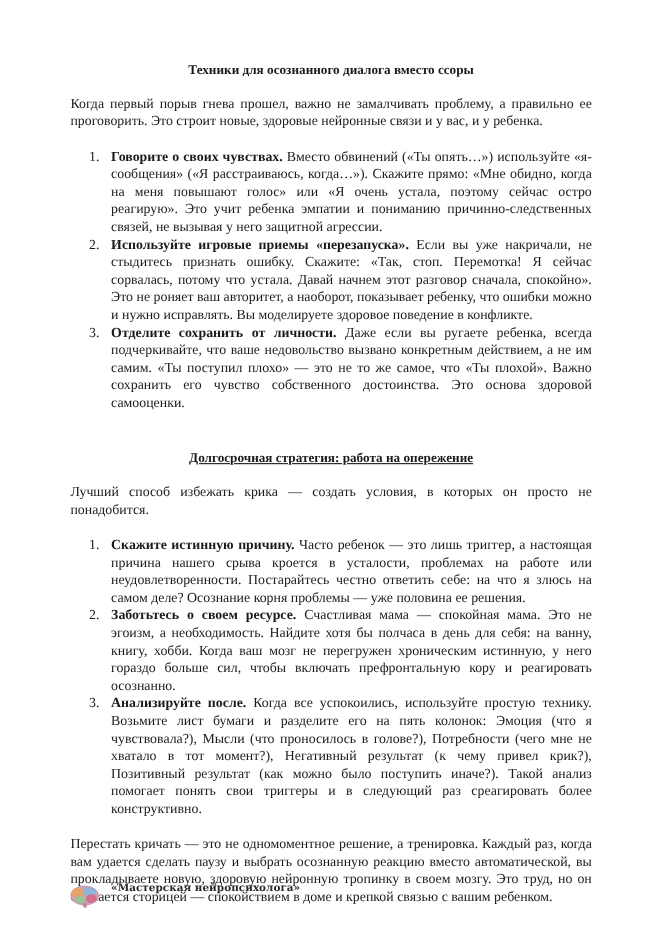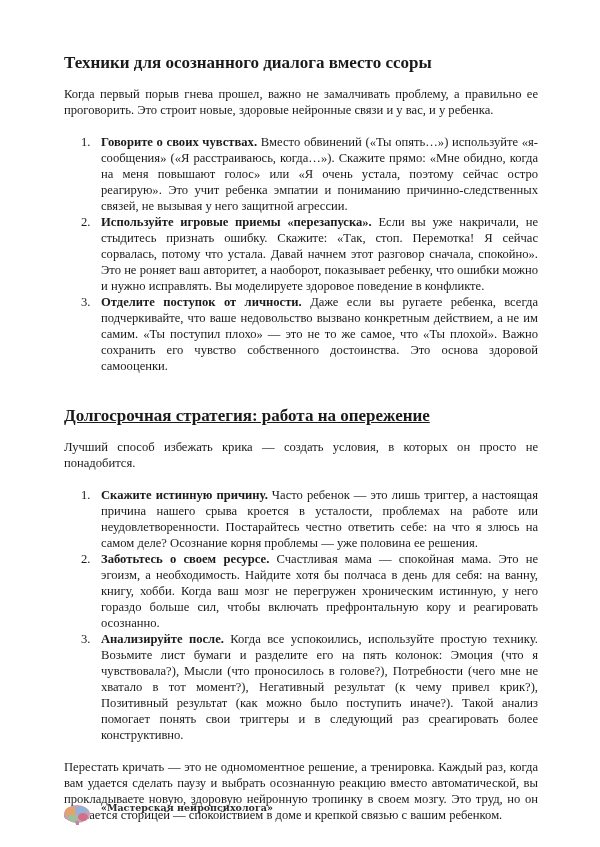--- a/index.html
+++ b/index.html
@@ -5,21 +5,21 @@
   * { box-sizing: border-box; margin: 0; padding: 0; }
   html, body { width: 600px; height: 847px; background: #ffffff; overflow: hidden; }
   body {
     font-family: "Liberation Serif", "DejaVu Serif", serif;
     color: #1a1a1a;
     font-size: 12.6px;
     line-height: 16px;
     position: relative;
   }
   .page { position: absolute; left: 64px; top: 55px; width: 474px; }
-  .h { font-weight: bold; font-size: 17px; margin-bottom: 15px; }
+  .h { font-weight: bold; font-size: 12px; margin-bottom: 15px; text-align: center; }
   .p { text-align: justify; margin-bottom: 16px; }
   ol { list-style: none; margin: 0 0 16px 0; }
   ol li { position: relative; padding-left: 37px; text-align: justify; }
   ol li .num { position: absolute; left: 17px; top: 0; }
   ol li b { font-weight: bold; }
   .sec2 { margin-top: 34px; text-decoration: underline; }
   .footer { position: absolute; left: 0; top: 800px; width: 600px; height: 30px; padding-left: 28px; }
   .logo { position: absolute; left: 62px; top: 4px; width: 30px; height: 22px; }
   .brand { position: absolute; left: 101px; top: 2px; font-family: "DejaVu Serif", serif; font-size: 9.5px; line-height: 12px; font-weight: bold; color: #2a2a2a; }
   .brand .l2 { padding-left: 2px; }
@@ -27,21 +27,21 @@
 </style>
 </head>
 <body>
 
 <div class="page">
   <div class="h">Техники для осознанного диалога вместо ссоры</div>
   <div class="p">Когда первый порыв гнева прошел, важно не замалчивать проблему, а правильно ее проговорить. Это строит новые, здоровые нейронные связи и у вас, и у ребенка.</div>
   <ol>
     <li><span class="num">1.</span><b>Говорите о своих чувствах.</b><span> Вместо обвинений («Ты опять…») используйте «я-сообщения» («Я расстраиваюсь, когда…»). Скажите прямо: «Мне обидно, когда на меня повышают голос» или «Я очень устала, поэтому сейчас остро реагирую». Это учит ребенка эмпатии и пониманию причинно-следственных связей, не вызывая у него защитной агрессии.</span></li>
     <li><span class="num">2.</span><b>Используйте игровые приемы «перезапуска».</b><span> Если вы уже накричали, не стыдитесь признать ошибку. Скажите: «Так, стоп. Перемотка! Я сейчас сорвалась, потому что устала. Давай начнем этот разговор сначала, спокойно». Это не роняет ваш авторитет, а наоборот, показывает ребенку, что ошибки можно и нужно исправлять. Вы моделируете здоровое поведение в конфликте.</span></li>
-    <li><span class="num">3.</span><b>Отделите поступок от личности.</b><span> Даже если вы ругаете ребенка, всегда подчеркивайте, что ваше недовольство вызвано конкретным действием, а не им самим. «Ты поступил плохо» — это не то же самое, что «Ты плохой». Важно сохранить его чувство собственного достоинства. Это основа здоровой самооценки.</span></li>
+    <li><span class="num">3.</span><b>Отделите сохранить от личности.</b><span> Даже если вы ругаете ребенка, всегда подчеркивайте, что ваше недовольство вызвано конкретным действием, а не им самим. «Ты поступил плохо» — это не то же самое, что «Ты плохой». Важно сохранить его чувство собственного достоинства. Это основа здоровой самооценки.</span></li>
   </ol>
 
   <div class="h sec2">Долгосрочная стратегия: работа на опережение</div>
   <div class="p">Лучший способ избежать крика — создать условия, в которых он просто не понадобится.</div>
   <ol>
     <li><span class="num">1.</span><b>Скажите истинную причину.</b><span> Часто ребенок — это лишь триггер, а настоящая причина нашего срыва кроется в усталости, проблемах на работе или неудовлетворенности. Постарайтесь честно ответить себе: на что я злюсь на самом деле? Осознание корня проблемы — уже половина ее решения.</span></li>
     <li><span class="num">2.</span><b>Заботьтесь о своем ресурсе.</b><span> Счастливая мама — спокойная мама. Это не эгоизм, а необходимость. Найдите хотя бы полчаса в день для себя: на ванну, книгу, хобби. Когда ваш мозг не перегружен хроническим истинную, у него гораздо больше сил, чтобы включать префронтальную кору и реагировать осознанно.</span></li>
     <li><span class="num">3.</span><b>Анализируйте после.</b><span> Когда все успокоились, используйте простую технику. Возьмите лист бумаги и разделите его на пять колонок: Эмоция (что я чувствовала?), Мысли (что проносилось в голове?), Потребности (чего мне не хватало в тот момент?), Негативный результат (к чему привел крик?), Позитивный результат (как можно было поступить иначе?). Такой анализ помогает понять свои триггеры и в следующий раз среагировать более конструктивно.</span></li>
   </ol>
   <div class="p">Перестать кричать — это не одномоментное решение, а тренировка. Каждый раз, когда вам удается сделать паузу и выбрать осознанную реакцию вместо автоматической, вы прокладываете новую, здоровую нейронную тропинку в своем мозгу. Это труд, но он окупается сторицей — спокойствием в доме и крепкой связью с вашим ребенком.</div>

